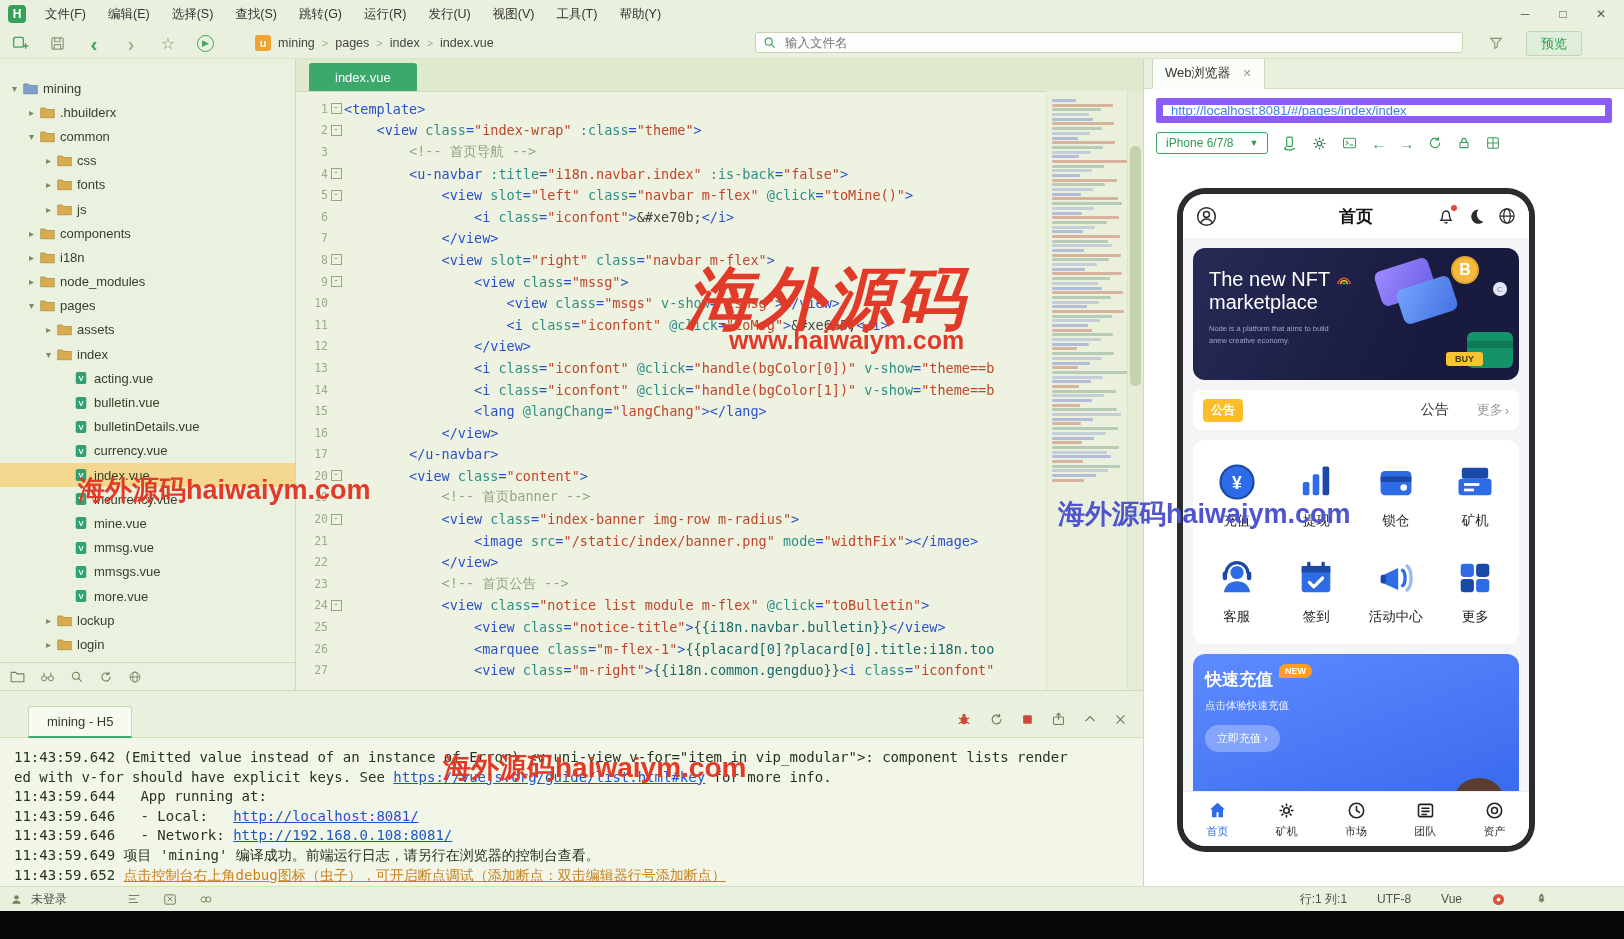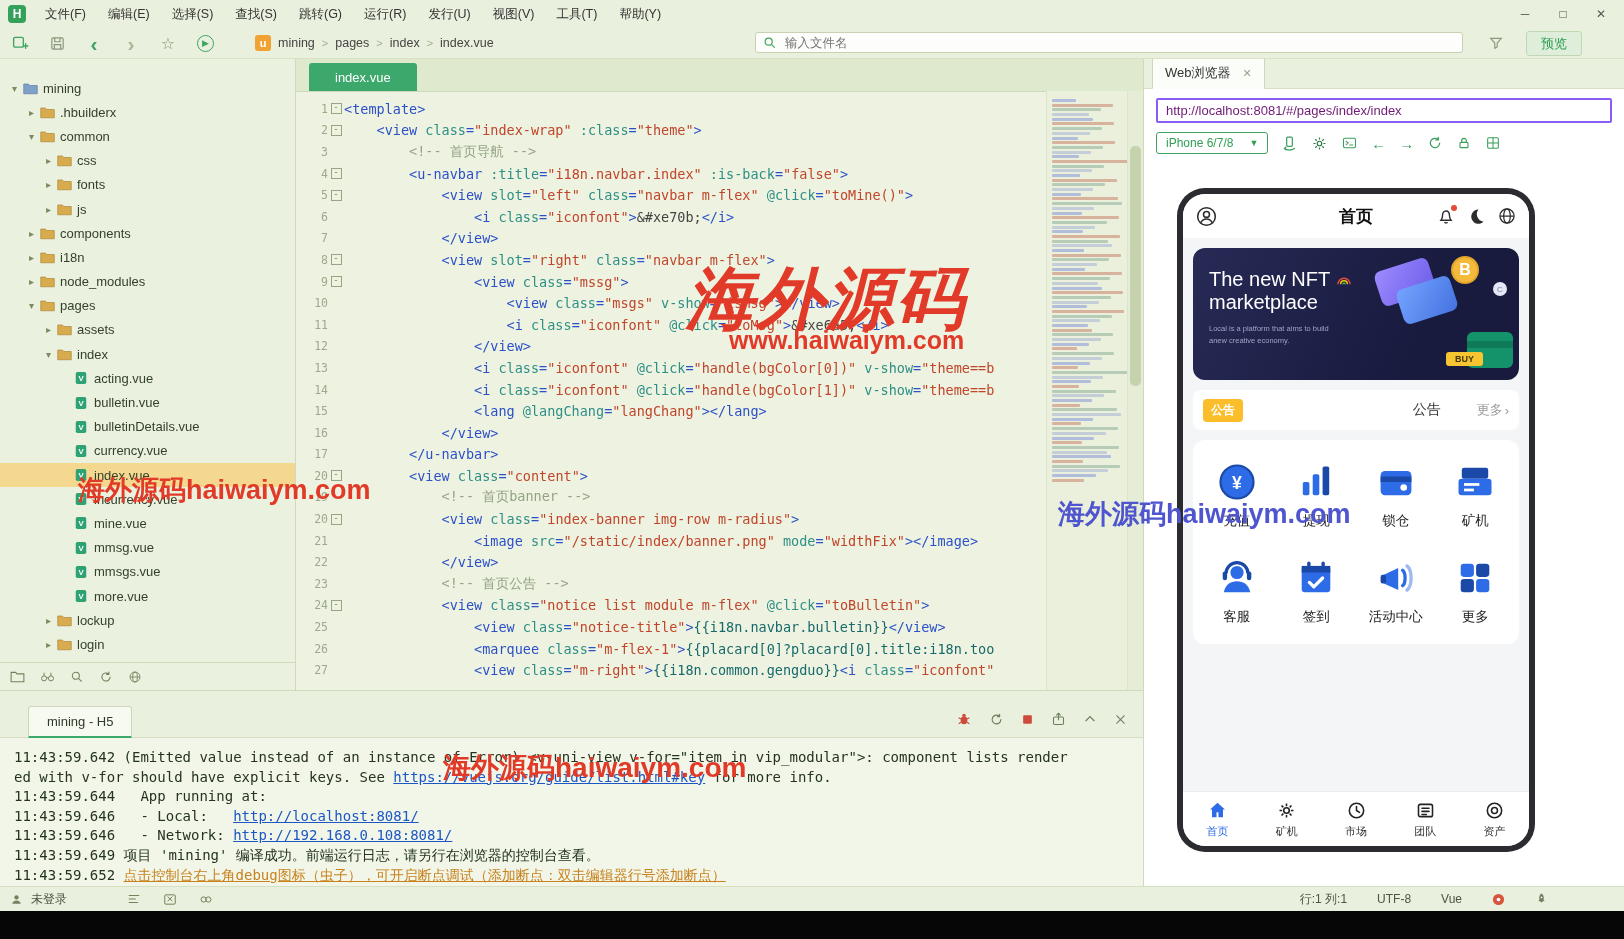--- a/index.html
+++ b/index.html
@@ -80,21 +80,21 @@
   .sb-left{display:flex;align-items:center;gap:8px}
   .sb-icons{display:flex;align-items:center;gap:22px;margin-left:60px;color:#73825C}
   .sb-right{margin-left:auto;display:flex;align-items:center;gap:30px;padding-right:66px}
   .blackbar{position:absolute;left:0;top:911px;width:100%;height:28px;background:#060606;z-index:6}
 
   
   .rpanel{position:absolute;left:1143px;top:58px;width:481px;height:828px;background:#FFF;border-left:1px solid #CFDABC;box-sizing:border-box}
   .rp-tabs{height:30px;background:#E9F0DD;border-bottom:1px solid #D5DFC2;display:flex;align-items:flex-end}
   .rp-tab{margin-left:8px;margin-bottom:-1px;background:#FBFDF8;border:1px solid #CBD7B8;border-bottom:1px solid #FBFDF8;border-radius:3px 3px 0 0;padding:6px 12px;font-size:13px;color:#333;display:flex;gap:12px;align-items:center}
   .rp-close{color:#98A288;font-size:11px}
-  .rp-url{margin:9px 12px 0;height:25px;border:2px solid #8b5cf6;border-radius:2px;display:flex;align-items:center;padding:0 8px;font-size:13px;color:#701a75;background:#FFF;box-sizing:border-box}
+  .rp-url{margin:9px 12px 0;height:25px;border:7px solid #8b5cf6;border-radius:2px;display:flex;align-items:center;padding:0 8px;font-size:13px;color:#3b82f6;background:#FFF;box-sizing:border-box}
   .rp-controls{margin:9px 12px 0;display:flex;align-items:center;gap:13px;color:#3A9E5C}
   .device{border:1px solid #3FA45F;border-radius:3px;color:#2F9E53;font-size:12px;padding:3px 9px;display:flex;align-items:center;gap:16px}
   .arrowtxt{font-size:15px;color:#3A9E5C;line-height:1}
 
   
   .phone{position:absolute;left:33px;top:130px;width:358px;height:664px;background:#2A2C30;border-radius:28px;padding:6px;box-sizing:border-box}
   .screen{width:100%;height:100%;border-radius:22px;background:#F4F5F7;overflow:hidden;display:flex;flex-direction:column}
   .p-nav{height:44px;background:#FFF;position:relative;display:flex;align-items:center;padding:0 12px;flex:none}
   .p-title{position:absolute;left:0;right:0;text-align:center;font-size:17px;font-weight:bold;color:#111}
   .p-nav-right{margin-left:auto;display:flex;gap:11px;align-items:center;z-index:1}
@@ -104,21 +104,21 @@
   .b-t1{margin:20px 0 0 16px;font-size:20px;display:flex;align-items:center;gap:6px}
   .b-t2{margin:0 0 0 16px;font-size:20px}
   .b-d{margin:9px 0 0 16px;font-size:7.5px;color:#9FA3C8;line-height:1.55}
   .b-card1{position:absolute;right:86px;top:16px;width:56px;height:36px;background:linear-gradient(135deg,#9D8BFF,#6C5CE7);border-radius:7px;transform:rotate(-18deg)}
   .b-card2{position:absolute;right:64px;top:34px;width:56px;height:36px;background:linear-gradient(135deg,#74A4FF,#4472E0);border-radius:7px;transform:rotate(-18deg)}
   .b-coin{position:absolute;right:40px;top:8px;width:28px;height:28px;border-radius:50%;background:#F5B93C;color:#FFF;font-weight:bold;font-size:16px;display:flex;align-items:center;justify-content:center;border:2px solid #E0A52C;box-sizing:border-box}
   .b-coin2{position:absolute;right:12px;top:34px;width:14px;height:14px;border-radius:50%;background:#E4E7F5;color:#7A80A8;font-size:8px;display:flex;align-items:center;justify-content:center}
   .b-wallet{position:absolute;right:6px;top:84px;width:46px;height:36px;background:#14936B;border-radius:6px}
   .b-wallet:before{content:"";position:absolute;left:0;top:9px;width:100%;height:7px;background:#0E7A58}
   .b-buy{position:absolute;right:36px;bottom:14px;background:#F7C531;color:#443607;font-size:9px;font-weight:bold;padding:2px 9px;border-radius:3px}
-  .p-notice{height:40px;background:#FFF;border-radius:8px;display:flex;align-items:center;gap:20px;padding:0 10px;margin-bottom:10px}
+  .p-notice{height:40px;background:#FFF;border-radius:8px;display:flex;align-items:center;gap:12px;padding:0 10px;margin-bottom:10px}
   .n-badge{background:#FCBD2A;color:#FFF;font-size:12px;font-weight:bold;padding:3px 8px;border-radius:4px}
   .n-marq{flex:1;text-align:right;font-size:14px;color:#333;padding-right:16px}
   .n-more{color:#999;font-size:13px;display:flex;align-items:center;gap:2px}
   .p-grid{background:#FFF;border-radius:12px;padding:20px 4px 18px;display:grid;grid-template-columns:repeat(4,1fr);row-gap:26px;margin-bottom:10px}
   .gitem{display:flex;flex-direction:column;align-items:center;gap:8px;font-size:13.5px;color:#1E1E1E}
   .p-promos{display:flex;gap:10px;height:230px}
   .quick{flex:1.05;background:linear-gradient(160deg,#5D8BFF,#2E5FE8);border-radius:12px;padding:14px 12px;color:#FFF;position:relative;overflow:hidden}
   .q-title{font-size:17px;font-weight:bold;display:flex;align-items:flex-start;gap:6px}
   .q-new{background:#FF9D1F;border-radius:9px 9px 9px 1px;font-size:9px;font-weight:bold;padding:2px 6px;margin-top:-4px}
   .q-desc{margin-top:8px;font-size:10.5px;opacity:.92}
@@ -794,21 +794,21 @@
                 <span>The new NFT</span>
                 <span class="ic">
                   <svg width="16" height="13" viewBox="0 0 24 18">
                     <path d="M3 16a9 9 0 0 1 18 0" stroke="#E74C3C" stroke-width="2.2" fill="none"></path>
                     <path d="M7 16a5 5 0 0 1 10 0" stroke="#F1C40F" stroke-width="2.2" fill="none"></path>
                     <path d="M10.5 16a1.5 1.5 0 0 1 3 0" stroke="#2ECC71" stroke-width="2.2" fill="none"></path>
                   </svg>
                 </span>
               </div>
             <div class="b-t2">marketplace</div>
-            <div class="b-d"><span>Local is a platform that aims to build</span><br><span>anew creative economy.</span></div>
+            <div class="b-d"><span>Node is a platform that aims to build</span><br><span>anew creative economy.</span></div>
           </div>
           <div class="p-notice">
             <span class="n-badge">公告</span>
             <span class="n-marq">公告</span>
             <span class="n-more">
                 <span>更多</span>
                 <span>›</span>
               </span>
           </div>
           <div class="p-grid" id="pgrid">
@@ -894,20 +894,31 @@
                     <rect x="7" y="7" width="12" height="12" rx="3" fill="#2E6BE6"></rect>
                     <rect x="21" y="7" width="12" height="12" rx="3" fill="#1B49A8"></rect>
                     <rect x="7" y="21" width="12" height="12" rx="3" fill="#1B49A8"></rect>
                     <rect x="21" y="21" width="12" height="12" rx="3" fill="#2E6BE6"></rect>
                   </svg>
                 </span>
                 <div>更多</div>
               </div>
             </div>
           <div class="p-promos">
+            <div class="quick">
+              <div class="q-title">
+                  <span>快速充值</span>
+                  <span class="q-new">NEW</span>
+                </div>
+              <div class="q-desc">点击体验快速充值</div>
+              <span class="q-btn">立即充值 ›</span>
+              <div class="girl-hair"></div>
+              
+              
+            </div>
           </div>
         </div>
         <div class="p-tabbar" id="ptabbar">
             <div class="titem active">
               <span class="ic ti-ic">
                 <svg width="21" height="21" viewBox="0 0 24 24" fill="currentColor">
                   <path d="M12 3.2 3.5 10.8h2.2v9h5.2V14h2.2v5.8h5.2v-9h2.2z"></path>
                 </svg>
               </span>
               <div>首页</div>

